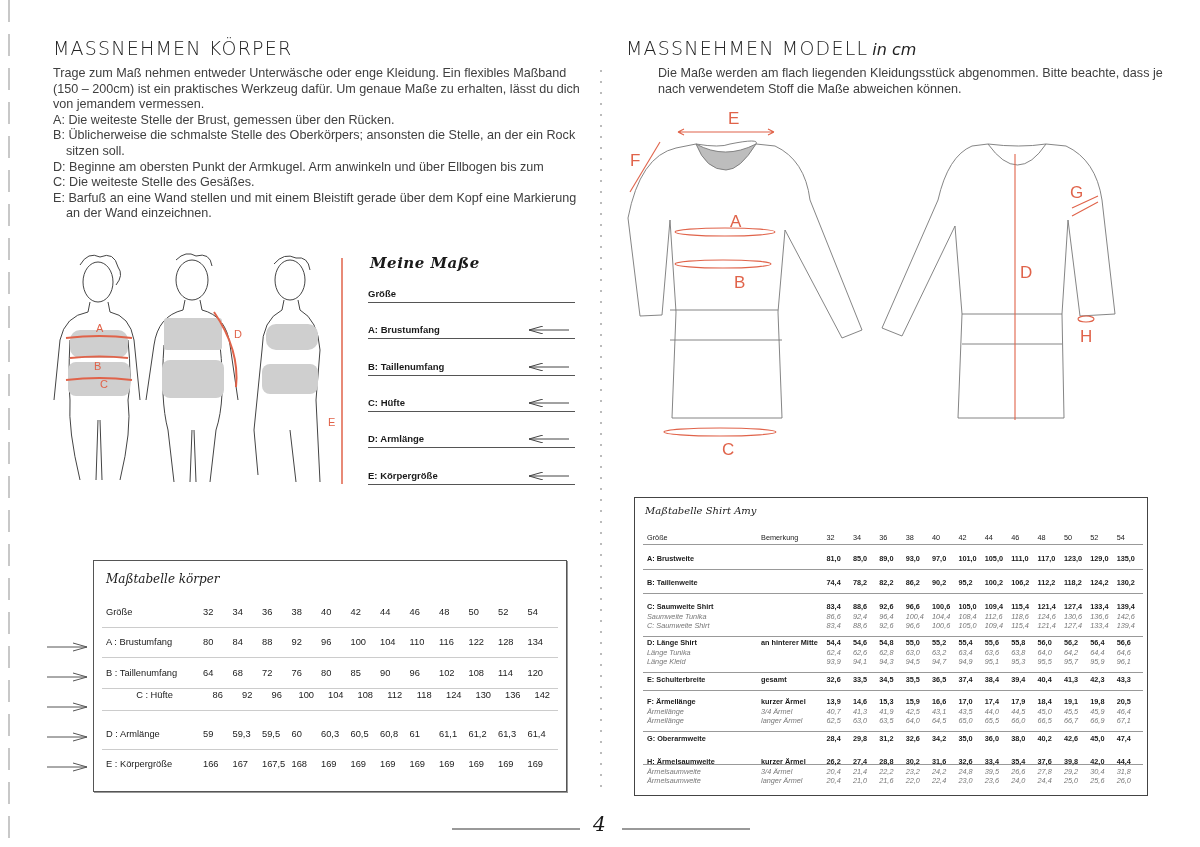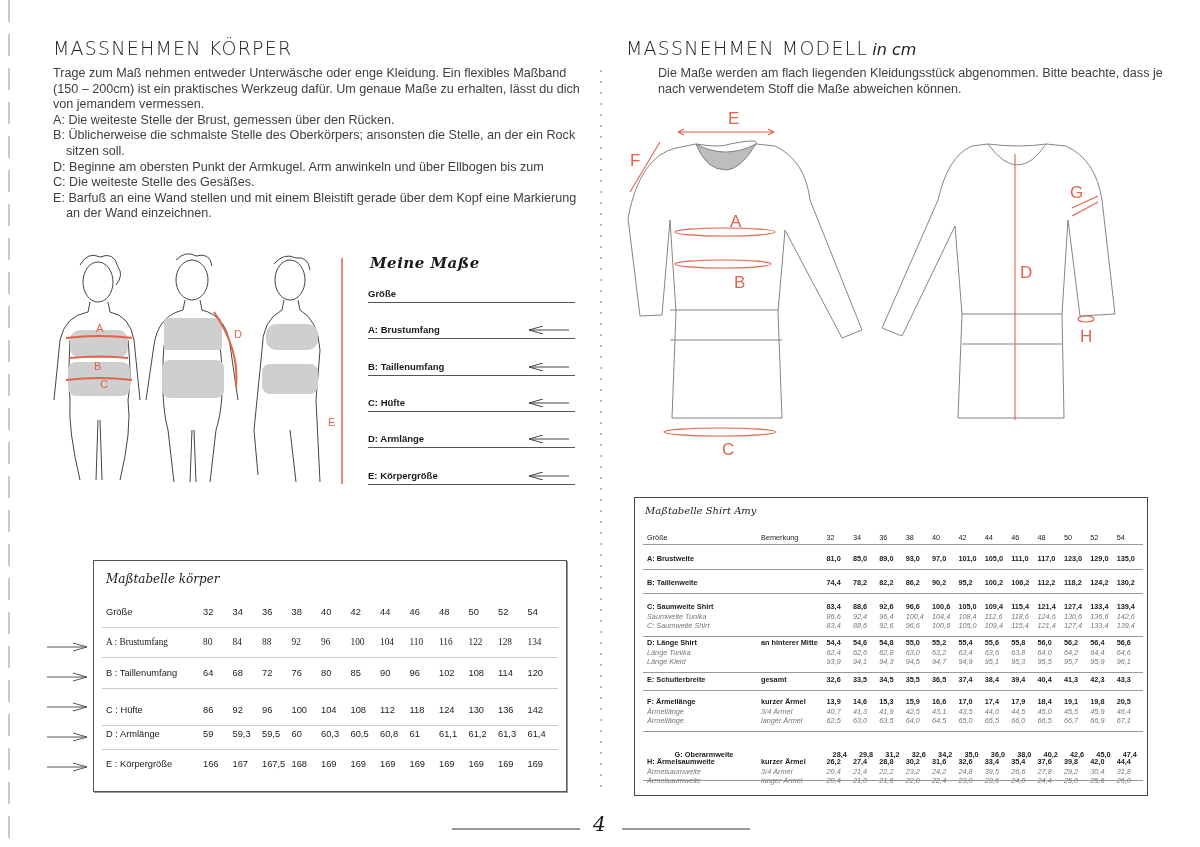--- a/index.html
+++ b/index.html
@@ -155,21 +155,21 @@
         <span class="v">38</span>
         <span class="v">40</span>
         <span class="v">42</span>
         <span class="v">44</span>
         <span class="v">46</span>
         <span class="v">48</span>
         <span class="v">50</span>
         <span class="v">52</span>
         <span class="v">54</span>
       </div>
-      <div class="bt-row" style="top: 66px; font-family: Liberation Serif, serif;">
+      <div class="bt-row" style="top: 66px;">
         <span class="lbl">A : Brustumfang</span>
         <span class="v">80</span>
         <span class="v">84</span>
         <span class="v">88</span>
         <span class="v">92</span>
         <span class="v">96</span>
         <span class="v">100</span>
         <span class="v">104</span>
         <span class="v">110</span>
         <span class="v">116</span>
@@ -185,21 +185,21 @@
         <span class="v">76</span>
         <span class="v">80</span>
         <span class="v">85</span>
         <span class="v">90</span>
         <span class="v">96</span>
         <span class="v">102</span>
         <span class="v">108</span>
         <span class="v">114</span>
         <span class="v">120</span>
       </div>
-      <div class="bt-row" style="top: 134px;">
+      <div class="bt-row" style="top: 119px; text-align: center;">
         <span class="lbl">C : Hüfte</span>
         <span class="v">86</span>
         <span class="v">92</span>
         <span class="v">96</span>
         <span class="v">100</span>
         <span class="v">104</span>
         <span class="v">108</span>
         <span class="v">112</span>
         <span class="v">118</span>
         <span class="v">124</span>
@@ -503,21 +503,21 @@
           <span class="v">64,5</span>
           <span class="v">65,0</span>
           <span class="v">65,5</span>
           <span class="v">66,0</span>
           <span class="v">66,5</span>
           <span class="v">66,7</span>
           <span class="v">66,9</span>
           <span class="v">67,1</span>
         </div>
       </div>
-      <div class="st-group" style="top: 252px; padding-bottom: 20px; text-align: center;">
+      <div class="st-group" style="top: 236px; padding-bottom: 20px;">
         <div class="st-line b">
           <span class="n">G: Oberarmweite</span>
           <span class="r"></span>
           <span class="v">28,4</span>
           <span class="v">29,8</span>
           <span class="v">31,2</span>
           <span class="v">32,6</span>
           <span class="v">34,2</span>
           <span class="v">35,0</span>
           <span class="v">36,0</span>

